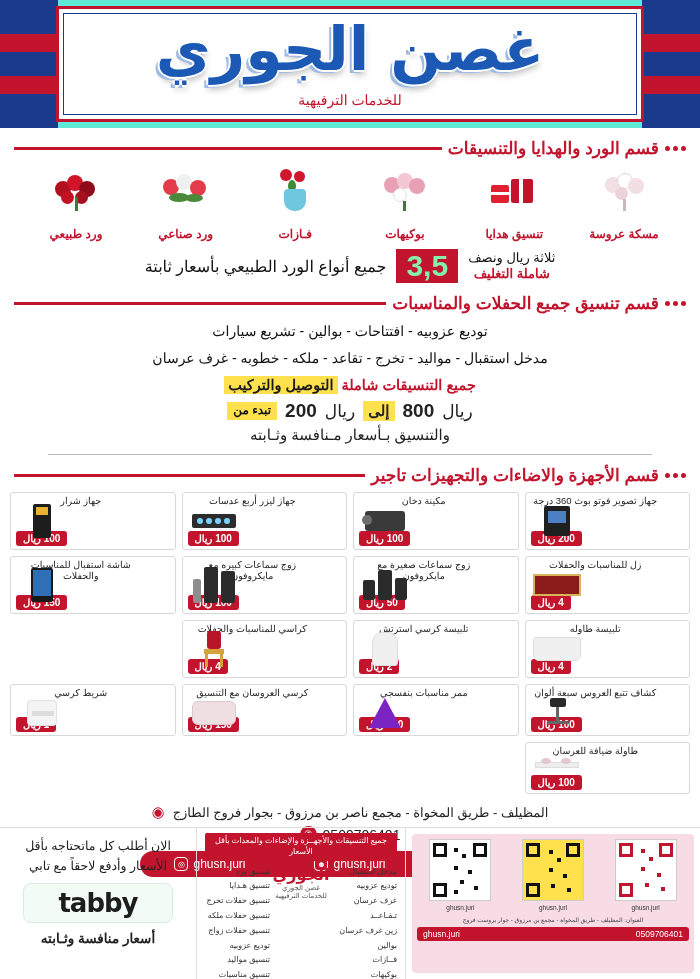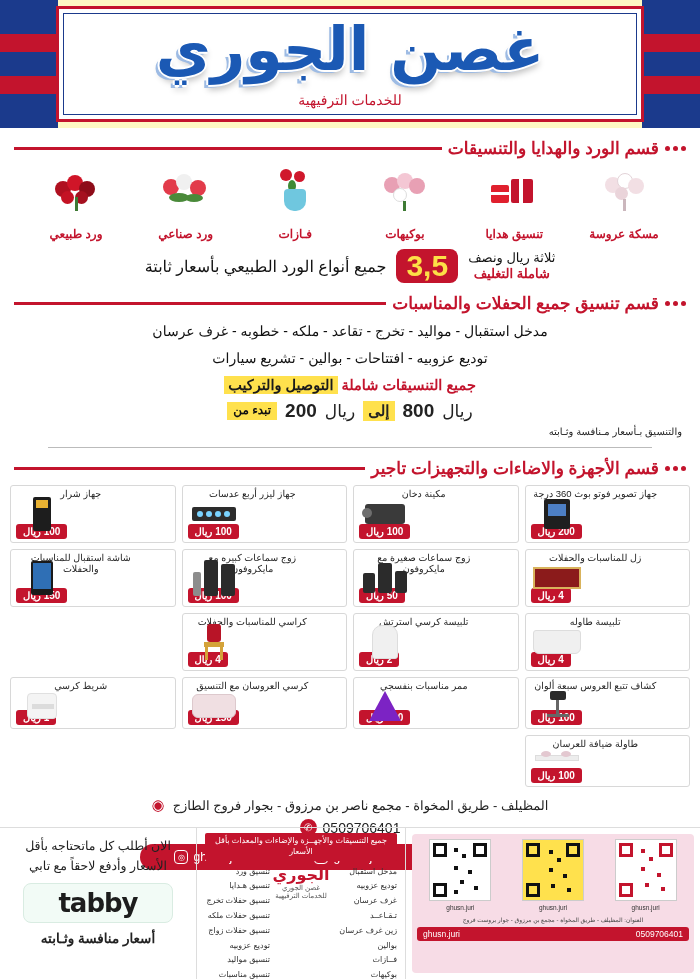--- a/index.html
+++ b/index.html
@@ -11,21 +11,21 @@
     color:#222;
     overflow:hidden;
     position:relative;
   }
   .page { position:relative; width:700px; height:979px; background:#fff; }
 
   
   .header {
     position:relative;
     height:128px;
-    background:#fef9c3;
+    background:#5eead4;
     overflow:hidden;
   }
   .hdr-ribbon-left, .hdr-ribbon-right {
     position:absolute; top:0; width:58px; height:128px;
   }
   .hdr-ribbon-left { left:0; }
   .hdr-ribbon-right { right:0; }
   .rib {
     position:absolute; left:0; right:0;
   }
@@ -94,21 +94,21 @@
   .stem  { position:absolute; width:3px; background:#3e7a34; bottom:0; left:50%; margin-left:-1.5px;}
   .vase  { position:absolute; bottom:0; left:50%; transform:translateX(-50%); }
 
   
   .price-line {
     display:flex; flex-direction:row-reverse; align-items:center; justify-content:center;
     gap:10px; margin-top:8px; padding:0 16px;
   }
   .price-line .sentence { font-size:16px; color:#111; }
   .price-badge {
-    background:#c3142d; color:#fde047; border-radius:8px;
+    background:#c3142d; color:#86efac; border-radius:0;
     padding:2px 10px; font-size:30px; font-weight:bold; line-height:1;
     display:flex; align-items:center;
   }
   .price-side { text-align:center; line-height:1.25; }
   .price-side .l1 { font-size:13px; color:#111; }
   .price-side .l2 { font-size:13px; color:#c3142d; font-weight:bold; }
 
   
   .occ {
     text-align:center; font-size:14px; color:#111; line-height:1.9; margin-top:4px;
@@ -126,21 +126,21 @@
     display:flex; flex-direction:row-reverse; align-items:center; justify-content:center;
     gap:8px; margin-top:7px;
   }
   .start-chip {
     background:#ffe14d; color:#111; font-size:12px; font-weight:bold;
     padding:2px 6px; text-align:center; line-height:1.15;
   }
   .start-row .num { font-size:19px; font-weight:bold; }
   .start-row .txt { font-size:17px; }
   .to-chip { background:#ffe14d; padding:1px 5px; font-size:15px; font-weight:bold;}
-  .comp-line { text-align:right; font-size:10px; margin-top:4px; letter-spacing:1px;}
+  .comp-line { text-align:center; font-size:15px; margin-top:4px; letter-spacing:1px;}
   .hr-thin { height:1px; background:#bbb; margin:10px 30px 0 30px; }
 
   
   .grid {
     padding:6px 10px 0 10px;
     display:grid;
     grid-template-columns:repeat(4, 1fr);
     gap:6px 6px;
     direction:rtl;
   }
@@ -378,22 +378,22 @@
     <span class="dots">
         <i></i>
         <i></i>
         <i></i>
       </span>
     <span class="txt">قسم تنسيق جميع الحفلات والمناسبات</span>
     <span class="bar"></span>
   </div>
 
   <div class="occ">
+    <div>توديع عزوبيه - افتتاحات - بوالين - تشريع سيارات</div>
     <div>مدخل استقبال - مواليد - تخرج - تقاعد - ملكه - خطوبه - غرف عرسان</div>
-    <div>توديع عزوبيه - افتتاحات - بوالين - تشريع سيارات</div>
   </div>
 
   <div class="inc-wrap">
     <div class="inc-title">
       <span>جميع التنسيقات شاملة </span><span class="hl">التوصيل والتركيب</span>
     </div>
     <div class="start-row">
       <div class="start-chip">تبدء من</div>
       <div class="num">200</div>
       <div class="txt">ريال</div>

